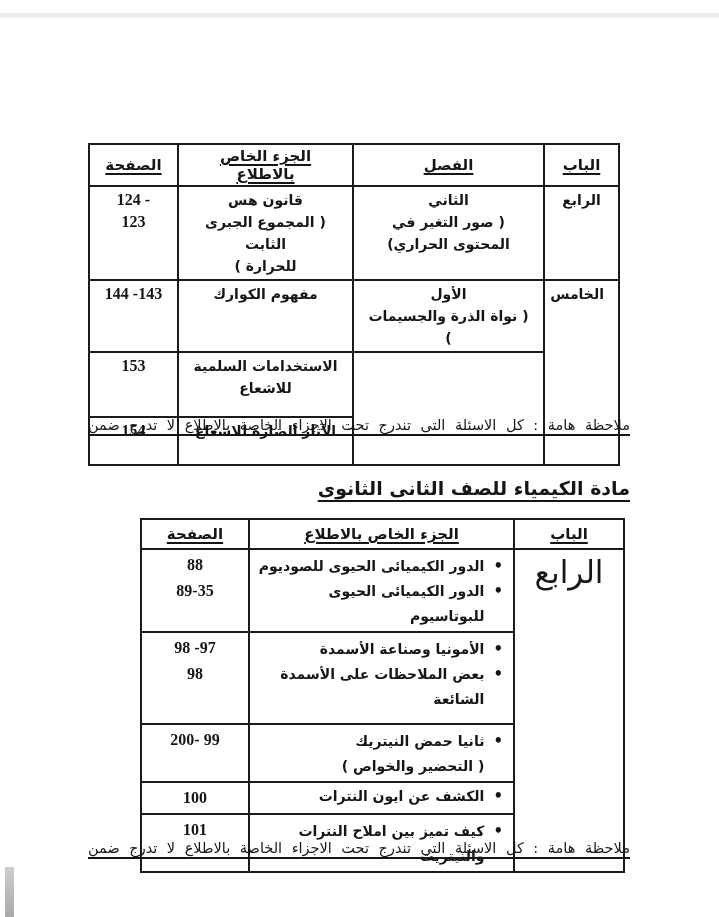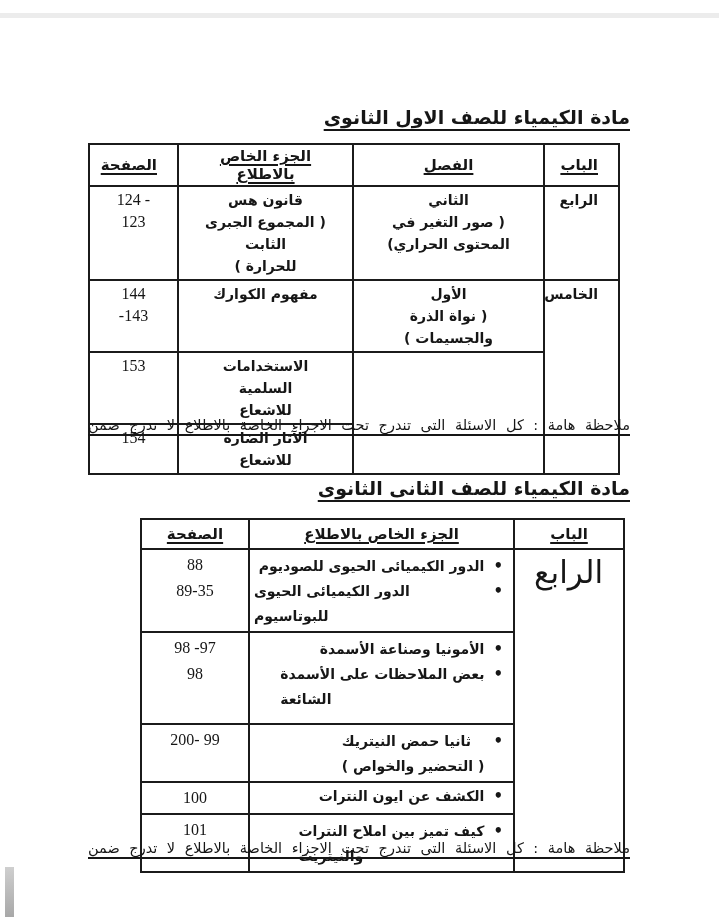--- a/index.html
+++ b/index.html
@@ -31,21 +31,21 @@
   table.tbl{
     position:absolute;
     direction:rtl;
     border-collapse:collapse;
     table-layout:fixed;
   }
   .tbl1{left:88px;top:143px;width:530px;}
   .tbl2{left:140px;top:518px;width:483px;}
   .tbl th,.tbl td{
     border:2px solid #1b1b1b;
-    padding:2px 20px;
+    padding:2px 14px;
     vertical-align:top;
     font-size:14px;
     font-weight:bold;
   }
   .tbl th{
     vertical-align:middle;
     text-align:center;
     font-size:15px;
     text-decoration:underline;
     text-decoration-thickness:2px;
@@ -73,29 +73,29 @@
     font-family:"DejaVu Sans",sans-serif;
   }
   .num{
     display:block;
     direction:ltr;
     unicode-bidi:isolate;
     white-space:pre-line;
     text-align:center;
     font-family:"Liberation Serif","DejaVu Serif",serif;
     font-size:16px;
-    font-weight:normal;
+    font-weight:bold;
     line-height:22px;
   }
   .tbl2 .num{line-height:26px;}
   
   td.juz-list{padding:4px 10px 2px 4px;}
   .li{display:flex;align-items:flex-start;line-height:25px;}
   .li .bullet{flex:0 0 auto;margin-left:9px;font-size:15px;}
-  .li .li-text{white-space:pre-line;text-align:left;}
+  .li .li-text{white-space:pre-line;text-align:right;}
   .r4 .li{line-height:18px;}
   
   .note{
     position:absolute;left:88px;width:542px;
     direction:rtl;
     font-size:14.5px;font-weight:normal;
     line-height:26px;
   }
   .n1{top:412px;}
   .n2{top:835px;}
@@ -116,21 +116,20 @@
   }
 </style>
 </head>
 <body>
 
 <div class="page">
 
   <div class="scan-band"></div>
   <div class="scan-bar"></div>
 
-  <div class="title t1">مادة الكيمياء للصف الاول الثانوى</div>
 
   <table class="tbl tbl1">
     <colgroup>
       <col style="width:75px">
         <col style="width:191px">
         <col style="width:175px">
         <col style="width:89px">
     </colgroup>
     <tbody>
         <tr class="h">

